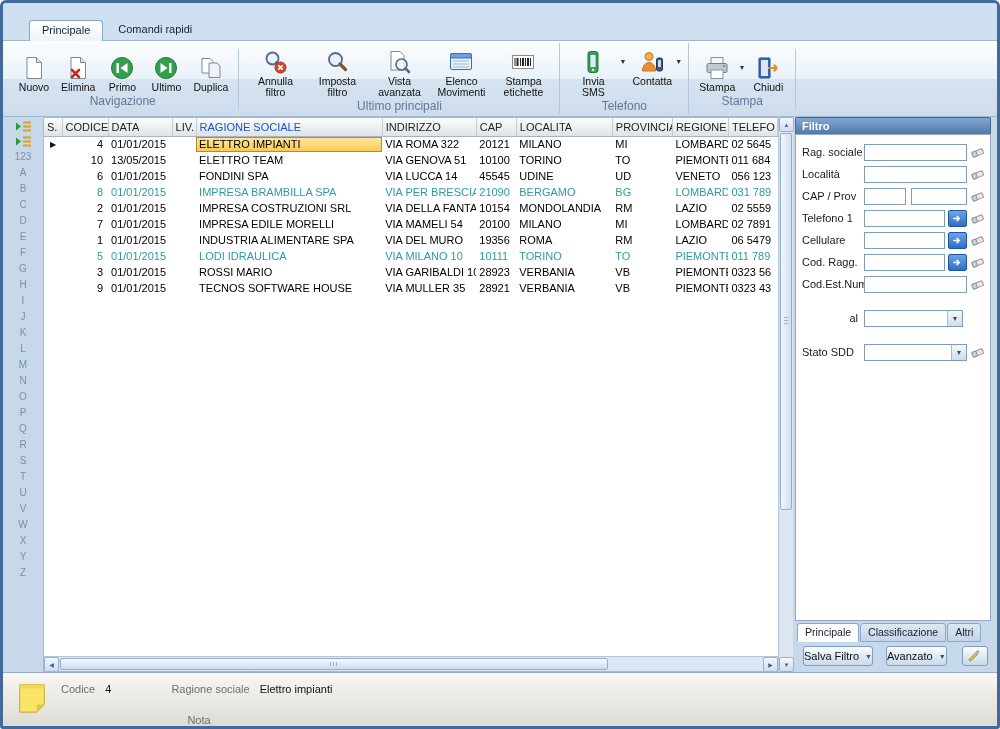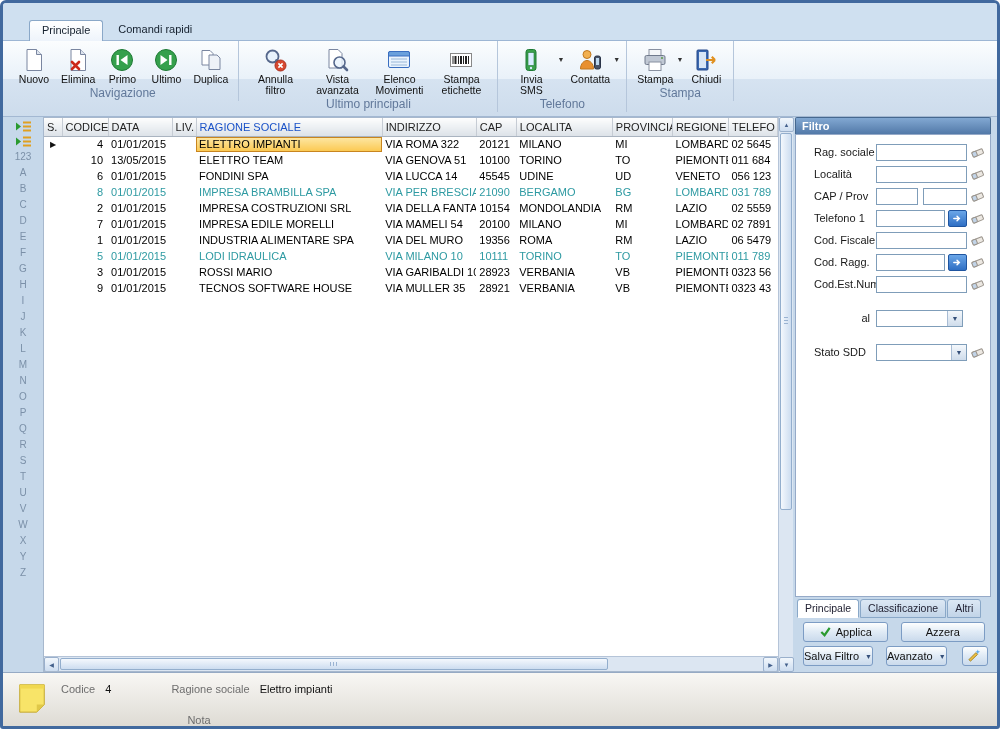--- a/index.html
+++ b/index.html
@@ -11,21 +11,21 @@
   .app-icon svg{width:14px;height:14px}
   .title{position:absolute;left:0;right:0;text-align:center;font-size:11px;font-weight:bold;color:#fff;text-shadow:0 1px 1px #3a5f90}
   .win-controls{margin-left:auto;margin-right:4px;display:flex;gap:2px;z-index:2}
   .wc{width:17px;height:13px;font-size:9px;line-height:12px;text-align:center;border:1px solid #5a7cab;border-radius:2px;background:linear-gradient(#dce8f5,#9dbcde);color:#24405f;cursor:pointer}
   .wc.close{background:linear-gradient(#e58a76,#c24a35);border-color:#8e2c1b;color:#fff}
   
   .ribbon-top{height:16px;flex:none;background:#cfe0f0}
   .tabs-row{height:22px;flex:none;background:#cfe0f0;display:flex;align-items:flex-end;padding-left:26px;border-bottom:1px solid #9db6d4}
   .tab{height:21px;line-height:19px;padding:0 12px;font-size:11px;color:#15202e;border:1px solid transparent;border-bottom:none;border-radius:3px 3px 0 0;margin-right:2px;cursor:pointer}
   .tab.active{background:linear-gradient(#ffffff,#eef4fb);border-color:#8aa8c8;position:relative;top:1px}
-  .toolbar{height:76px;flex:none;background:linear-gradient(#fbfdfe 0%,#e9f1f9 50%,#d6e3f1 51%,#cddcec 100%);border-bottom:1px solid #a3b8d2;display:flex;align-items:flex-start;padding-left:4px}
+  .toolbar{height:76px;flex:none;background:linear-gradient(#fbfdfe 0%,#e9f1f9 50%,#d6e3f1 51%,#cddcec 100%);border-bottom:1px solid #a3b8d2;display:flex;align-items:center;padding-left:4px}
   .tgroup{position:relative;display:flex;align-items:flex-start;padding:3px 5px 14px 5px;border-right:1px solid #b5c6db}
   .glabel{position:absolute;left:0;right:0;bottom:1px;text-align:center;font-size:12px;color:#61789a}
   .tbtn{position:relative;min-width:44px;max-width:62px;padding:1px 4px;display:flex;flex-direction:column;align-items:center;border:1px solid transparent;border-radius:3px;cursor:pointer}
   .ticon{height:28px;display:flex;align-items:center}
   .ticon svg{width:26px;height:26px}
   .tlabel{font-size:10.5px;line-height:11px;text-align:center;color:#111;white-space:normal}
   .menu-arrow{position:absolute;right:0;top:11px;font-size:7px;color:#333}
   .tbtn.has-menu{padding-right:10px}
   
   .main{flex:1;display:flex;overflow:hidden;background:#c6d8ea}
@@ -49,21 +49,21 @@
   .strack-h{flex:1;position:relative;margin:0 1px}
   .sthumb-h{position:absolute;top:1px;bottom:1px;left:0;width:78%;background:linear-gradient(#f4f8fd,#cdddf0);border:1px solid #93aecd;border-radius:2px;cursor:grab}
   .hgrip{position:absolute;left:50%;top:3px;bottom:3px;width:8px;margin-left:-4px;background:repeating-linear-gradient(90deg,#9ab3d2 0 1px,transparent 1px 3px)}
   .vscroll{width:15px;flex:none;display:flex;flex-direction:column;background:#dce6f2;border-left:1px solid #b5c4d8}
   .strack-v{flex:1;position:relative;margin:1px 0}
   .sthumb-v{position:absolute;left:1px;right:1px;top:0;height:72%;background:linear-gradient(90deg,#f4f8fd,#cdddf0);border:1px solid #93aecd;border-radius:2px;cursor:grab}
   .vgrip{position:absolute;top:50%;left:3px;right:3px;height:8px;margin-top:-4px;background:repeating-linear-gradient(#9ab3d2 0 1px,transparent 1px 3px)}
   
   .filter-panel{width:196px;flex:none;display:flex;flex-direction:column;margin:0 6px 6px 2px}
   .fheader{height:17px;flex:none;background:linear-gradient(#82a8d2,#5279a8);color:#fff;font-size:11px;font-weight:bold;line-height:16px;padding-left:6px;border:1px solid #46688f;border-bottom:none;border-radius:2px 2px 0 0}
-  .fbody{flex:1;background:#fff;border:1px solid #96aac8;padding:8px 4px 4px 18px;overflow:hidden}
+  .fbody{flex:1;background:#fff;border:1px solid #96aac8;padding:8px 4px 4px 6px;overflow:hidden}
   .frow{display:flex;align-items:center;margin-bottom:4px;height:18px}
   .flabel{width:62px;flex:none;font-size:11px;color:#1a1a1a}
   .fright .flabel{text-align:right;padding-right:6px}
   .fctl{flex:1;display:flex;align-items:center;min-width:0}
   .finput{flex:1;min-width:0;height:17px;border:1px solid #7f9db9;font-family:"Liberation Sans",sans-serif;font-size:11px;padding:0 2px;background:#fff}
   .finput.short1{flex:0 0 42px;margin-right:5px}
   .finput.short2{flex:1}
   .fbtn-arrow{flex:none;width:19px;height:17px;margin-left:3px;display:flex;align-items:center;justify-content:center;background:linear-gradient(#6aa6e8,#2f6fc4);border:1px solid #1f55a0;border-radius:2px;cursor:pointer}
   .fbtn-arrow svg{width:11px;height:11px}
   .feraser{flex:none;width:15px;margin-left:4px;cursor:pointer;display:flex;align-items:center}
@@ -158,20 +158,29 @@
         <div class="tbtn">
           <span class="ticon">
             <svg viewBox="0 0 26 26">
               <circle cx="10.5" cy="9.5" r="6" fill="#e8f2fc" stroke="#56688c" stroke-width="1.8"></circle>
               <line x1="14.5" y1="13.5" x2="18" y2="17" stroke="#56688c" stroke-width="3" stroke-linecap="round"></line>
               <circle cx="18.5" cy="18.5" r="5.5" fill="#d84830" stroke="#a83020"></circle>
               <path d="M16.4 16.4l4.2 4.2M20.6 16.4l-4.2 4.2" stroke="#fff" stroke-width="1.6"></path>
             </svg>
           </span>
           <span class="tlabel">Annulla filtro</span>
+        </div>
+        <div class="tbtn">
+          <span class="ticon">
+            <svg viewBox="0 0 26 26">
+              <circle cx="11.5" cy="10.5" r="6.5" fill="#e8f2fc" stroke="#56688c" stroke-width="1.8"></circle>
+              <line x1="16" y1="15" x2="21.5" y2="20.5" stroke="#7a5a38" stroke-width="3.4" stroke-linecap="round"></line>
+            </svg>
+          </span>
+          <span class="tlabel">Imposta filtro</span>
         </div>
         <div class="tbtn">
           <span class="ticon">
             <svg viewBox="0 0 26 26">
               <path d="M5 2.5h9l4 4V21H5z" fill="#fff" stroke="#7a86a0"></path>
               <circle cx="15.5" cy="15.5" r="5.5" fill="#e8f2fc" fill-opacity=".8" stroke="#56688c" stroke-width="1.6"></circle>
               <line x1="19.5" y1="19.5" x2="23" y2="23" stroke="#56688c" stroke-width="2.6" stroke-linecap="round"></line>
             </svg>
           </span>
           <span class="tlabel">Vista avanzata</span>
@@ -551,53 +560,58 @@
             <span class="feraser">
               <svg viewBox="0 0 13 13">
                 <g transform="rotate(-22 6.5 6.5)">
                   <rect x="1" y="4.5" width="11" height="5" rx="1" fill="#ece8e2" stroke="#9a948c"></rect>
                   <rect x="1" y="4.5" width="4.5" height="5" rx="1" fill="#c2d4e8" stroke="#9a948c"></rect>
                 </g>
               </svg>
             </span>
           </div>
           <div class="frow">
-            <span class="flabel">Cod. Fiscale</span>
-            <span class="fctl">
-              <input class="finput" style="">
-            </span>
-            <span class="feraser">
-              <svg viewBox="0 0 13 13">
-                <g transform="rotate(-22 6.5 6.5)">
-                  <rect x="1" y="4.5" width="11" height="5" rx="1" fill="#ece8e2" stroke="#9a948c"></rect>
-                  <rect x="1" y="4.5" width="4.5" height="5" rx="1" fill="#c2d4e8" stroke="#9a948c"></rect>
-                </g>
-              </svg>
-            </span>
-          </div>
-          <div class="frow">
-            <span class="flabel">Cod. Ragg.</span>
+            <span class="flabel">Cellulare</span>
             <span class="fctl">
               <input class="finput" style="">
               <span class="fbtn-arrow">
                 <svg viewBox="0 0 12 12">
                   <path d="M2 6h6M5.5 3.5L8 6l-2.5 2.5" stroke="#fff" stroke-width="1.6" fill="none" stroke-linecap="round"></path>
                 </svg>
               </span>
             </span>
             <span class="feraser">
               <svg viewBox="0 0 13 13">
                 <g transform="rotate(-22 6.5 6.5)">
                   <rect x="1" y="4.5" width="11" height="5" rx="1" fill="#ece8e2" stroke="#9a948c"></rect>
                   <rect x="1" y="4.5" width="4.5" height="5" rx="1" fill="#c2d4e8" stroke="#9a948c"></rect>
                 </g>
               </svg>
             </span>
           </div>
           <div class="frow">
+            <span class="flabel">Cod. Ragg.</span>
+            <span class="fctl">
+              <input class="finput" style="">
+              <span class="fbtn-arrow">
+                <svg viewBox="0 0 12 12">
+                  <path d="M2 6h6M5.5 3.5L8 6l-2.5 2.5" stroke="#fff" stroke-width="1.6" fill="none" stroke-linecap="round"></path>
+                </svg>
+              </span>
+            </span>
+            <span class="feraser">
+              <svg viewBox="0 0 13 13">
+                <g transform="rotate(-22 6.5 6.5)">
+                  <rect x="1" y="4.5" width="11" height="5" rx="1" fill="#ece8e2" stroke="#9a948c"></rect>
+                  <rect x="1" y="4.5" width="4.5" height="5" rx="1" fill="#c2d4e8" stroke="#9a948c"></rect>
+                </g>
+              </svg>
+            </span>
+          </div>
+          <div class="frow">
             <span class="flabel">Cod.Est.Num.</span>
             <span class="fctl">
               <input class="finput" style="">
             </span>
             <span class="feraser">
               <svg viewBox="0 0 13 13">
                 <g transform="rotate(-22 6.5 6.5)">
                   <rect x="1" y="4.5" width="11" height="5" rx="1" fill="#ece8e2" stroke="#9a948c"></rect>
                   <rect x="1" y="4.5" width="4.5" height="5" rx="1" fill="#c2d4e8" stroke="#9a948c"></rect>
                 </g>
@@ -632,31 +646,20 @@
                 </g>
               </svg>
             </span>
           </div>
         </div>
       <div class="ftabs">
           <span class="ftab active">Principale</span>
           <span class="ftab">Classificazione</span>
           <span class="ftab">Altri</span>
         </div>
-      <div class="fbtn-row">
-        <span class="fbutton">
-            <span class="check"><svg viewBox="0 0 14 14">
-                <path d="M2.5 7.5l3.5 3.5 5.5-8" stroke="#2a9a30" stroke-width="2.4" fill="none"></path>
-              </svg></span>
-            <span>Applica</span>
-          </span>
-        <span class="fbutton">
-            <span>Azzera</span>
-          </span>
-      </div>
       <div class="fbtn-row">
         <span class="fbutton">
             <span>Salva Filtro</span>
             <span class="darr">▼</span>
           </span>
         <span class="fbutton">
             <span>Avanzato</span>
             <span class="darr">▼</span>
           </span>
         <span class="wandbtn">

